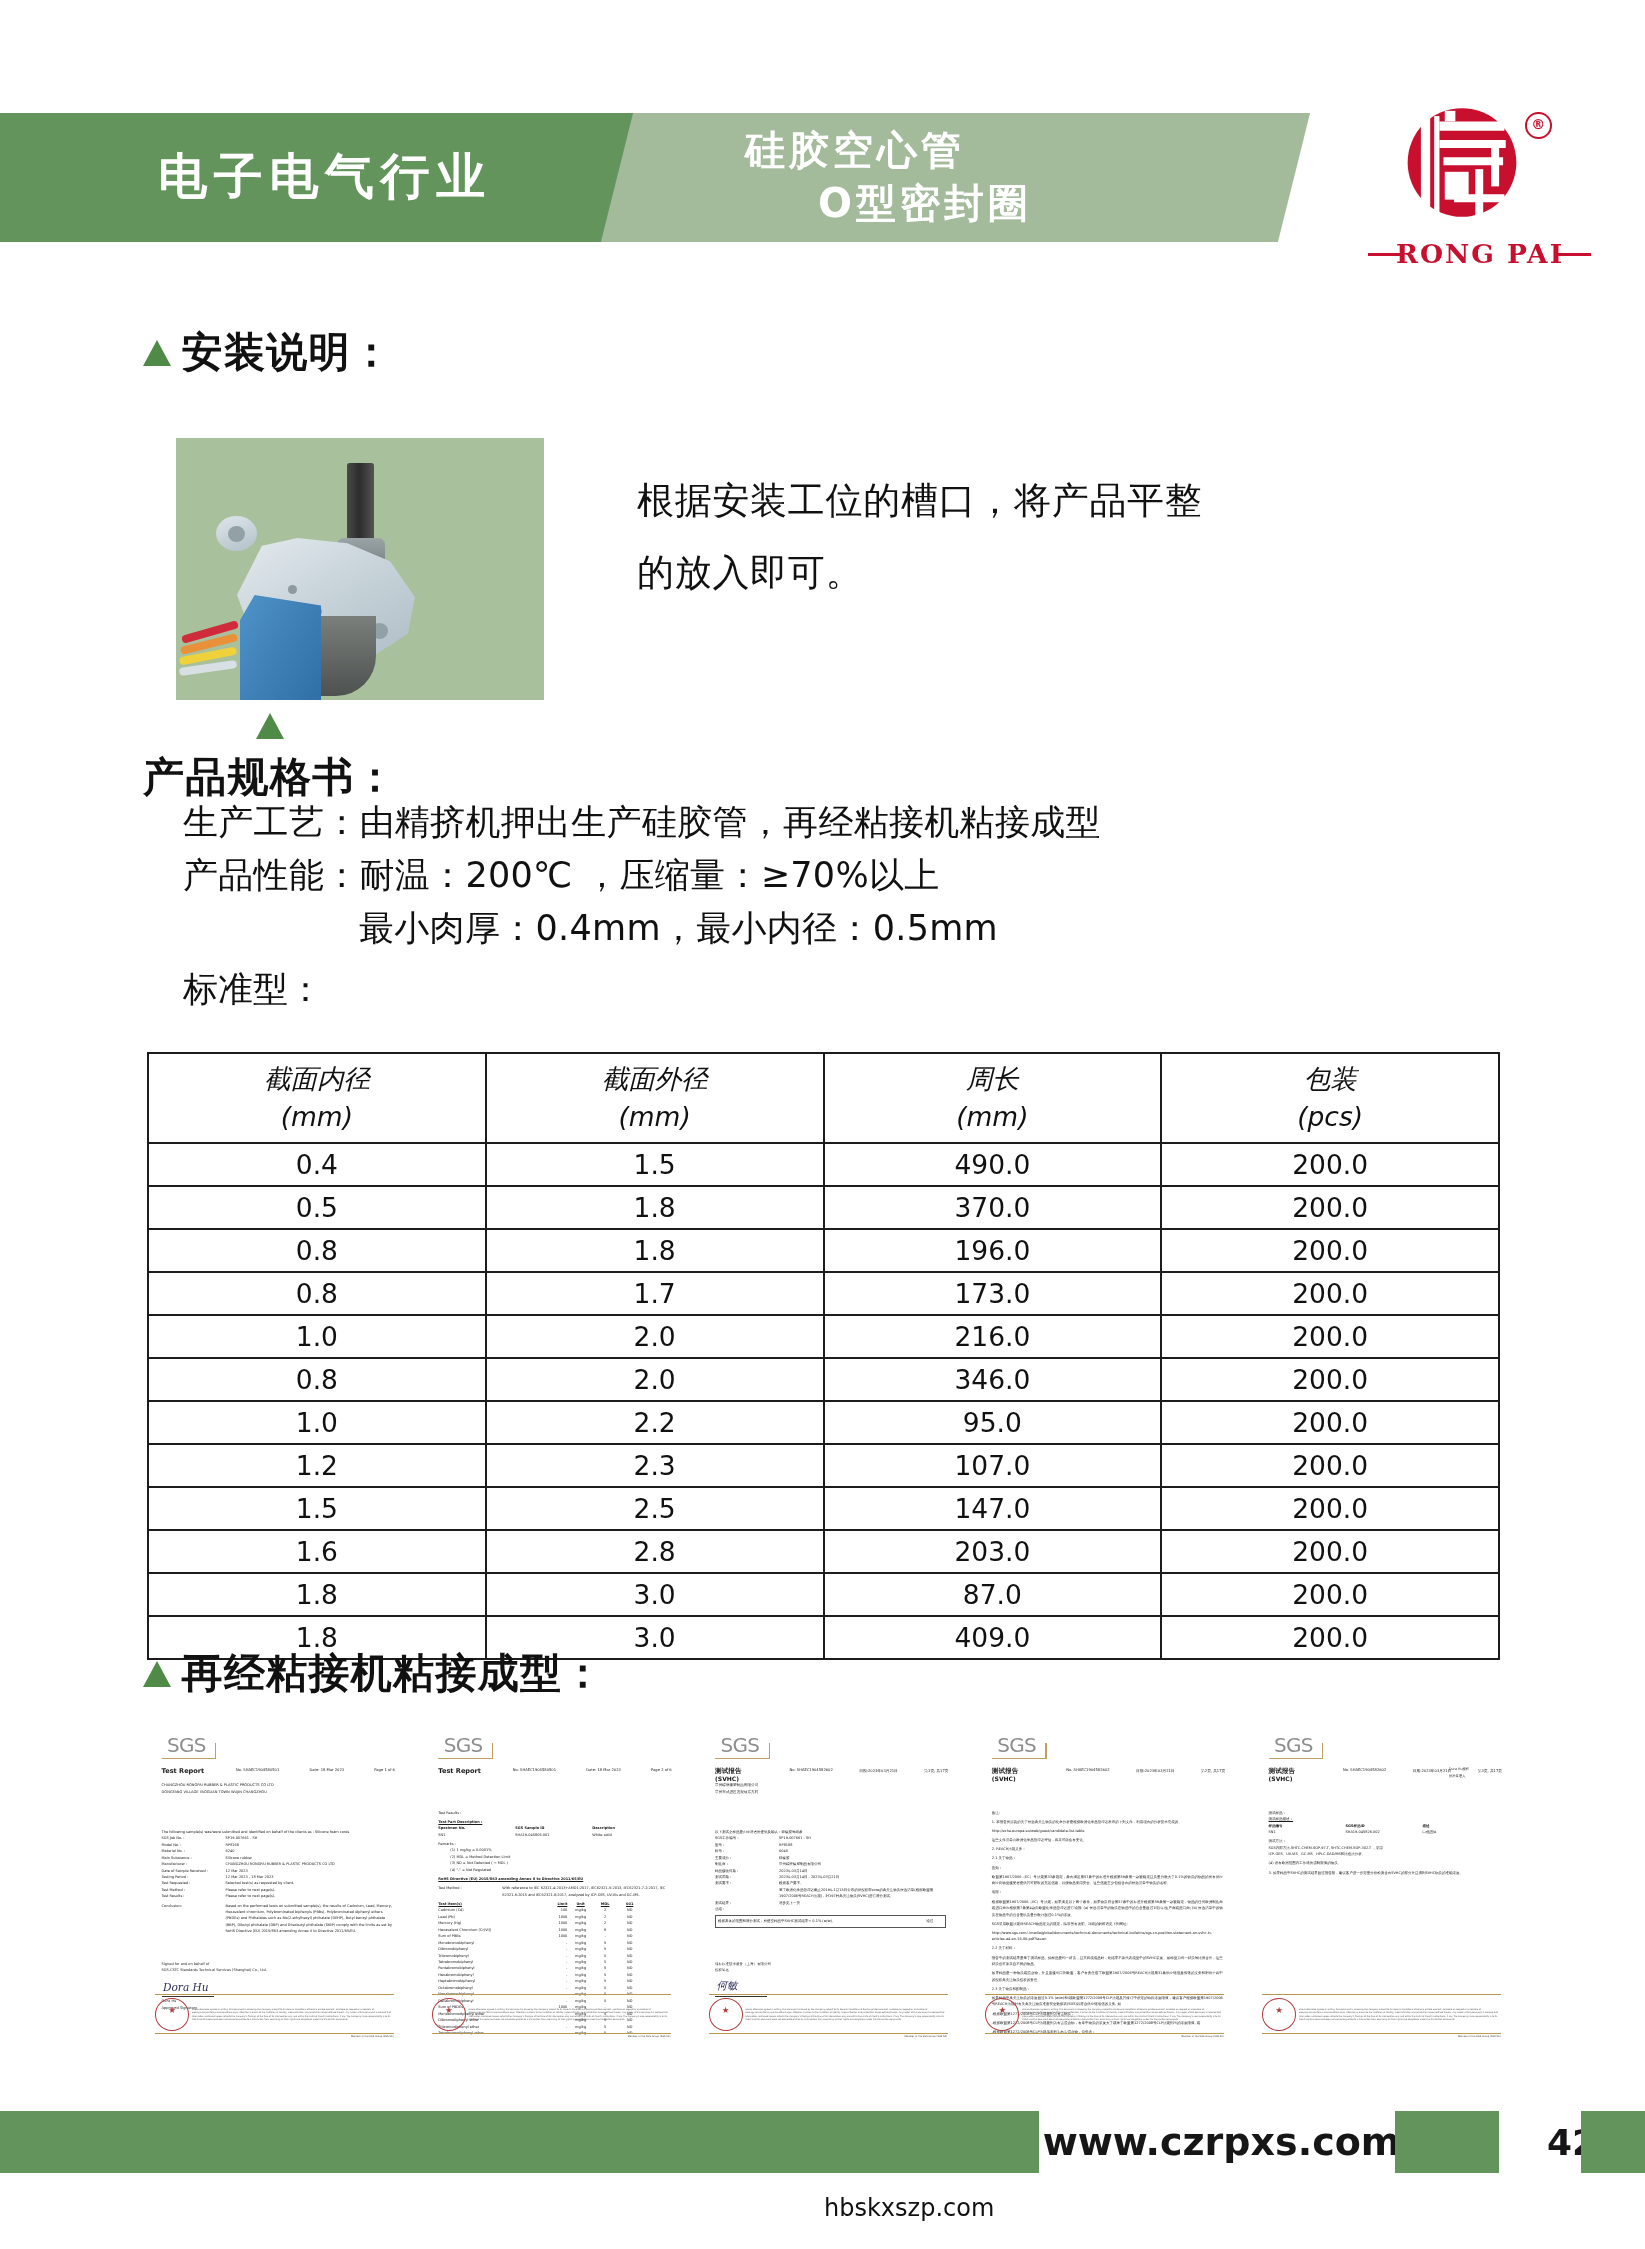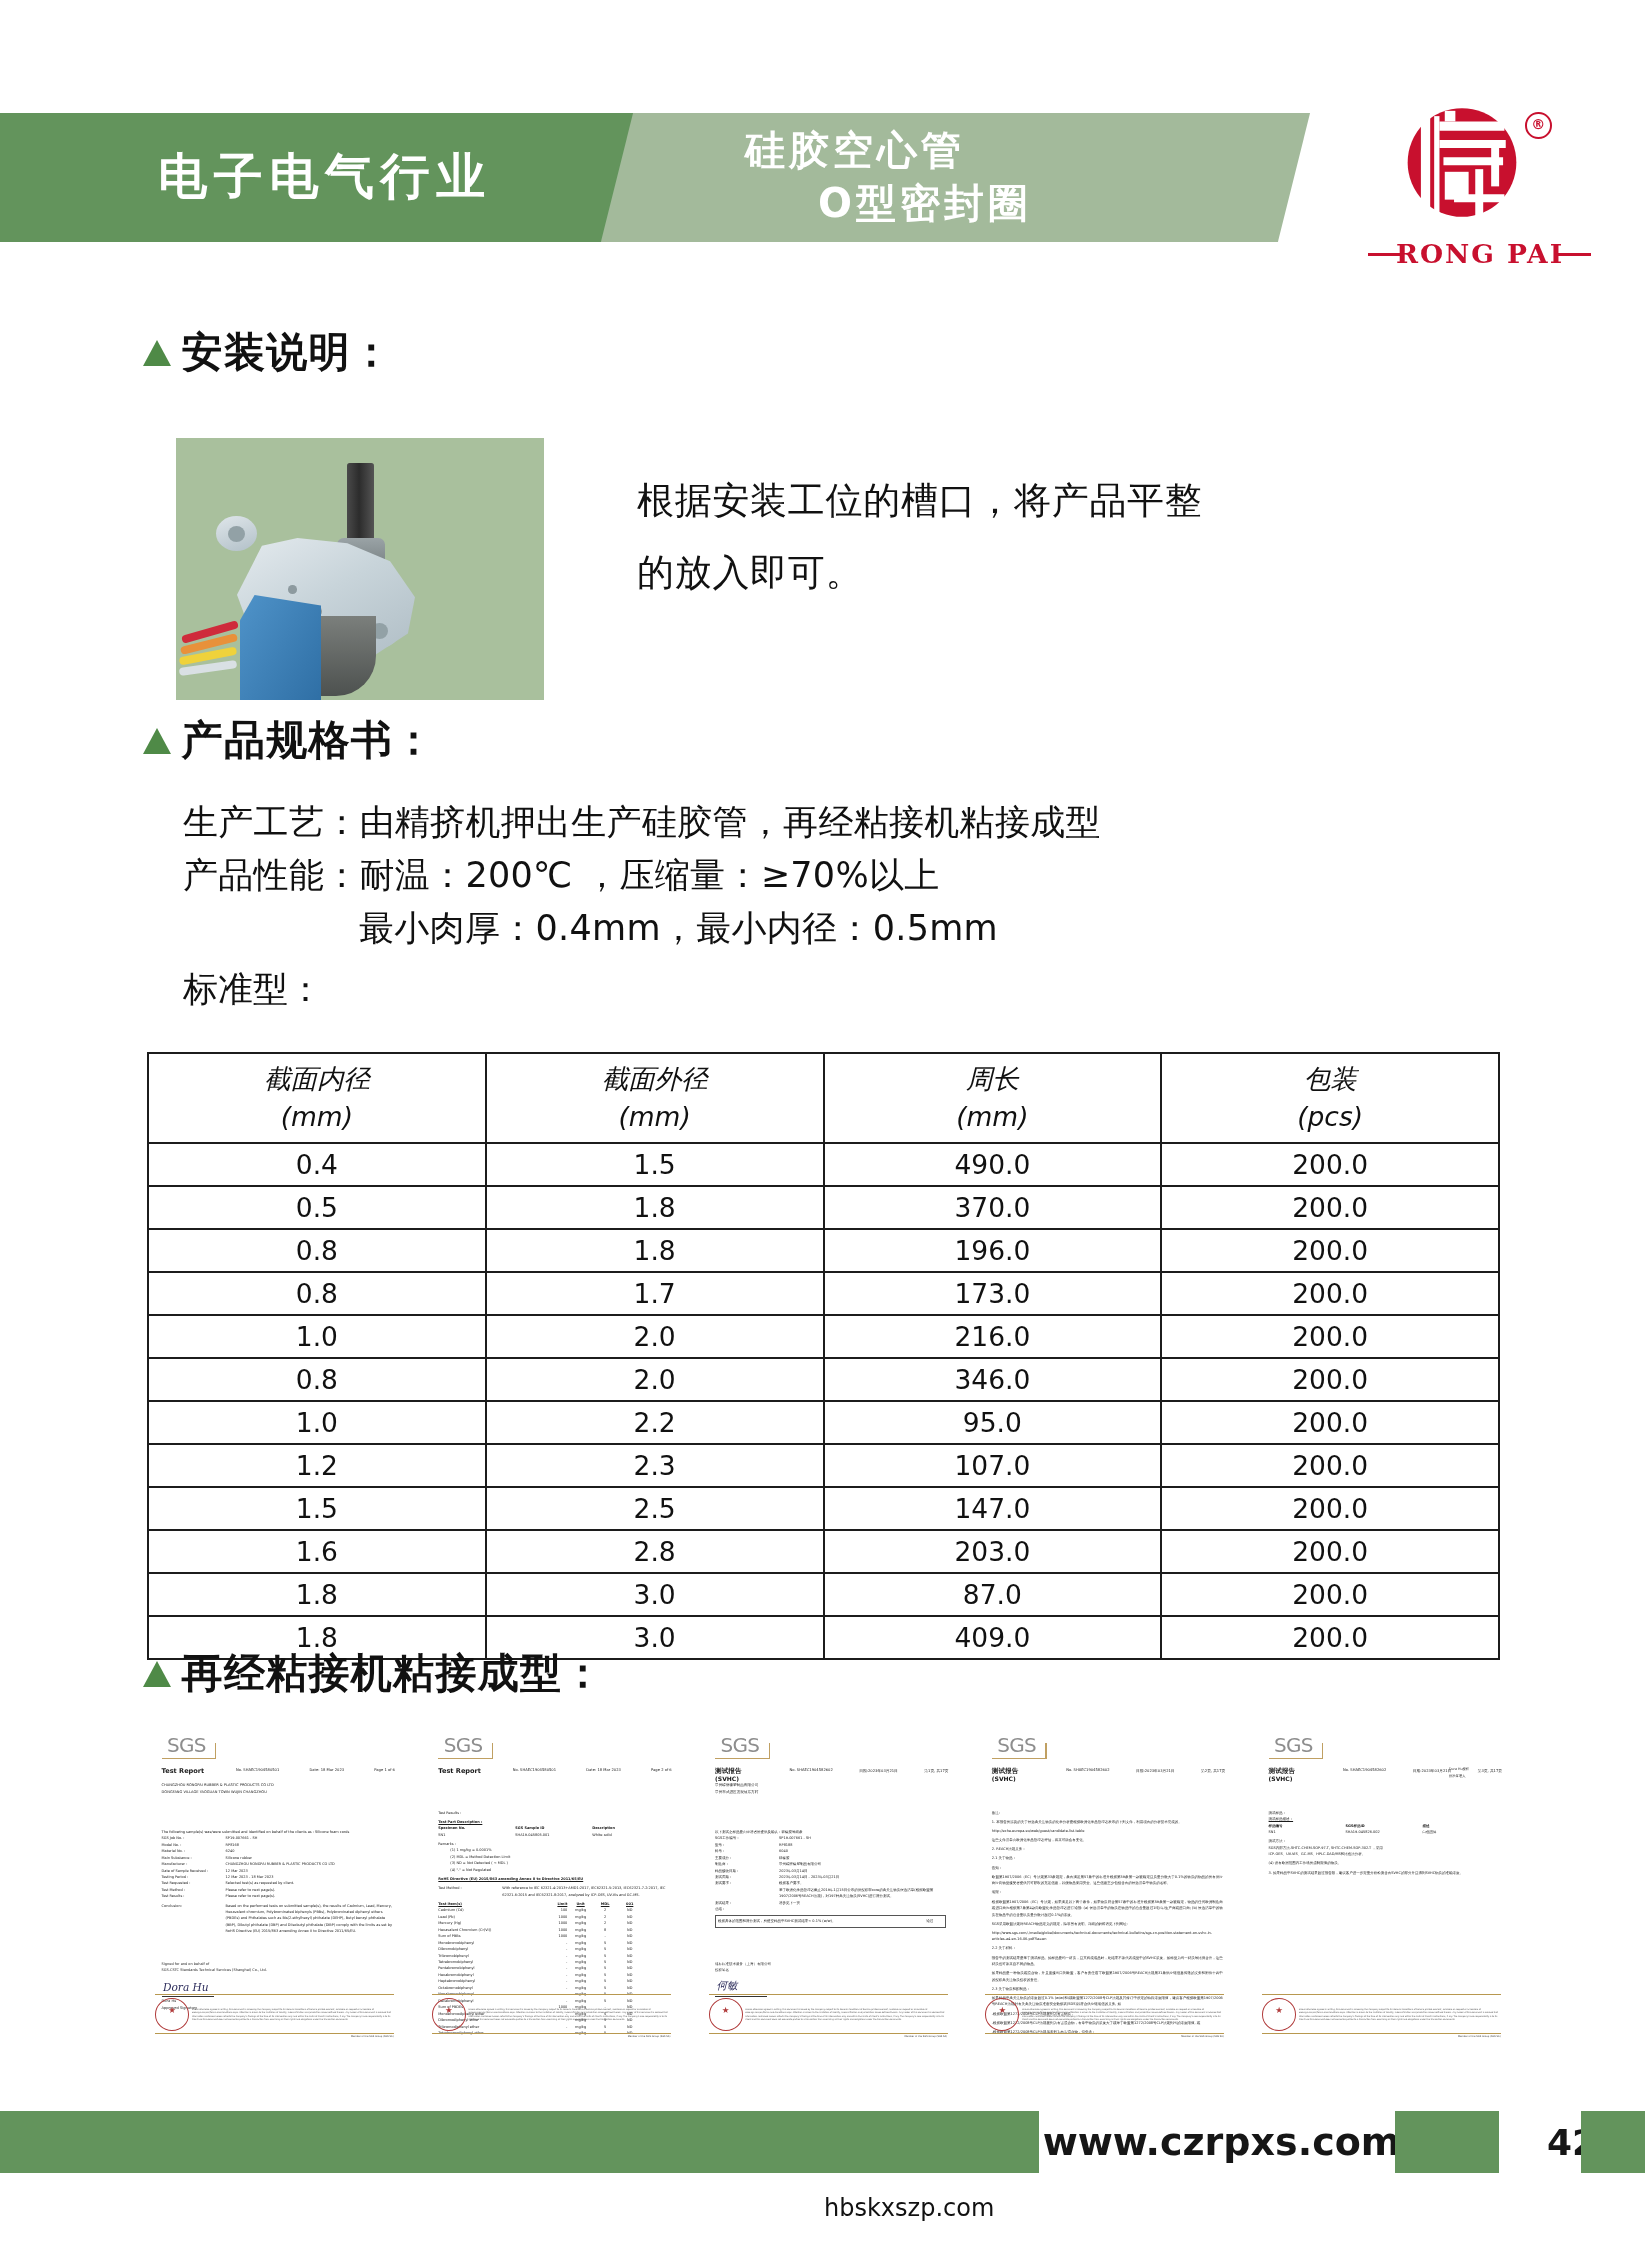--- a/index.html
+++ b/index.html
@@ -528,21 +528,21 @@
   <div class="mt-wire w2"></div>
   <div class="mt-wire w3"></div>
   <div class="mt-wire w4"></div>
 </div>
 
 <div id="install-text">
   <div>根据安装工位的槽口，将产品平整</div>
   <div>的放入即可。</div>
 </div>
 
-<div class="section-head" style="left:143px; top:713px;">
+<div class="section-head" style="left:143px; top:713px;flex-direction:column;">
   <div class="tri"></div>
   <div class="section-title">产品规格书：</div>
 </div>
 
 <div id="spec-lines">
   <div>生产工艺：由精挤机押出生产硅胶管，再经粘接机粘接成型</div>
   <div>产品性能：耐温：200℃ ，压缩量：≥70%以上</div>
   <div class="spec-indent">最小肉厚：0.4mm，最小内径：0.5mm</div>
 </div>
 

